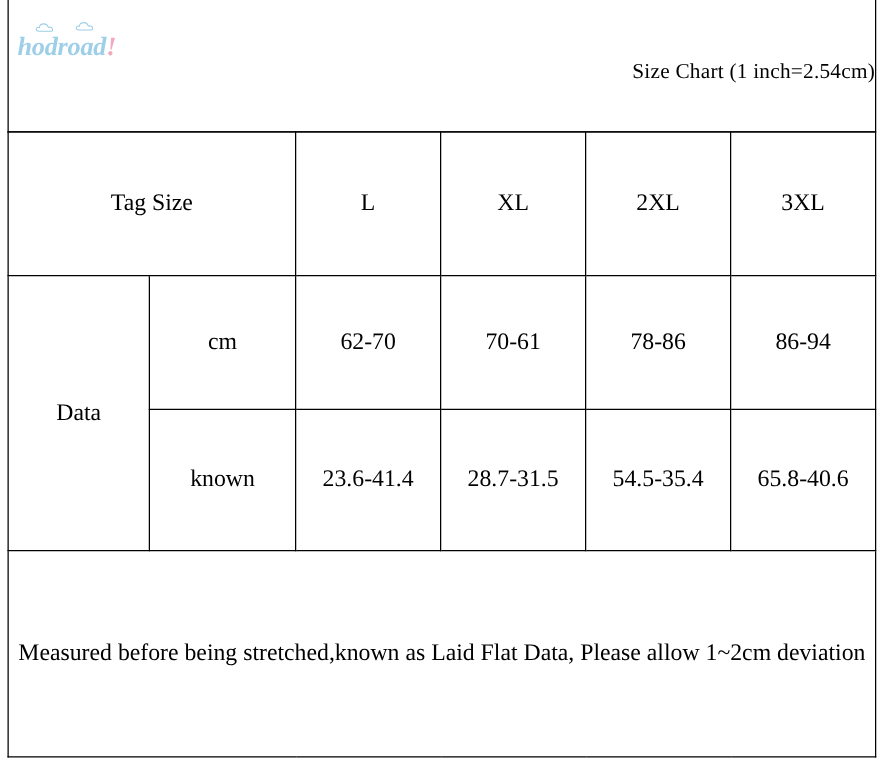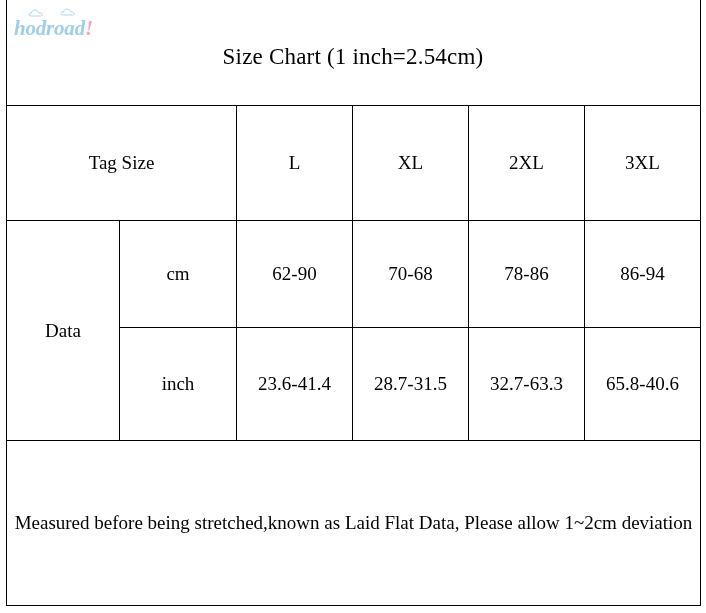--- a/index.html
+++ b/index.html
@@ -31,21 +31,21 @@
     width: 694px;
     height: 105px;
   }
 
   .brand-logo {
     position: absolute;
     left: 8px;
     top: 18px;
     height: 30px;
     display: flex;
-    align-items: flex-start;
+    align-items: flex-end;
   }
   .brand-wordmark {
     position: relative;
     font-family: "Liberation Serif", "DejaVu Serif", serif;
     font-style: italic;
     font-weight: bold;
     font-size: 21px;
     line-height: 21px;
     letter-spacing: -0.2px;
     color: #9ecfe8;
@@ -66,22 +66,22 @@
     pointer-events: none;
   }
   .cloud-a { left: 14px; top: -9px; }
   .cloud-b { left: 46px; top: -10px; }
 
   .chart-title {
     position: absolute;
     left: 0;
     top: 44px;
     width: 694px;
-    text-align: center;
-    font-size: 23px;
+    text-align: right;
+    font-size: 17px;
     line-height: 26px;
     letter-spacing: 0.2px;
     white-space: nowrap;
   }
 
   
   .size-table {
     position: absolute;
     left: 6px;
     top: 105px;
@@ -190,31 +190,31 @@
         <td class="cell-tagsize" colspan="2">Tag Size</td>
         <td class="cell-value">L</td>
         <td class="cell-value">XL</td>
         <td class="cell-value">2XL</td>
         <td class="cell-value">3XL</td>
       </tr>
 
       <tr class="row-cm">
         <td class="cell-waist" rowspan="2">Data</td>
         <td class="cell-unit">cm</td>
-        <td class="cell-value">62-90</td>
-        <td class="cell-value">70-68</td>
+        <td class="cell-value">62-70</td>
+        <td class="cell-value">70-61</td>
         <td class="cell-value">78-86</td>
         <td class="cell-value">86-94</td>
       </tr>
 
       <tr class="row-inch">
-        <td class="cell-unit">inch</td>
+        <td class="cell-unit">known</td>
         <td class="cell-value">23.6-41.4</td>
         <td class="cell-value">28.7-31.5</td>
-        <td class="cell-value">32.7-63.3</td>
+        <td class="cell-value">54.5-35.4</td>
         <td class="cell-value">65.8-40.6</td>
       </tr>
 
       <tr class="row-note">
         <td class="note-cell" colspan="6">Measured before being stretched,known as Laid Flat Data, Please allow 1~2cm deviation</td>
       </tr>
     </tbody>
   </table>
 
 </div>

